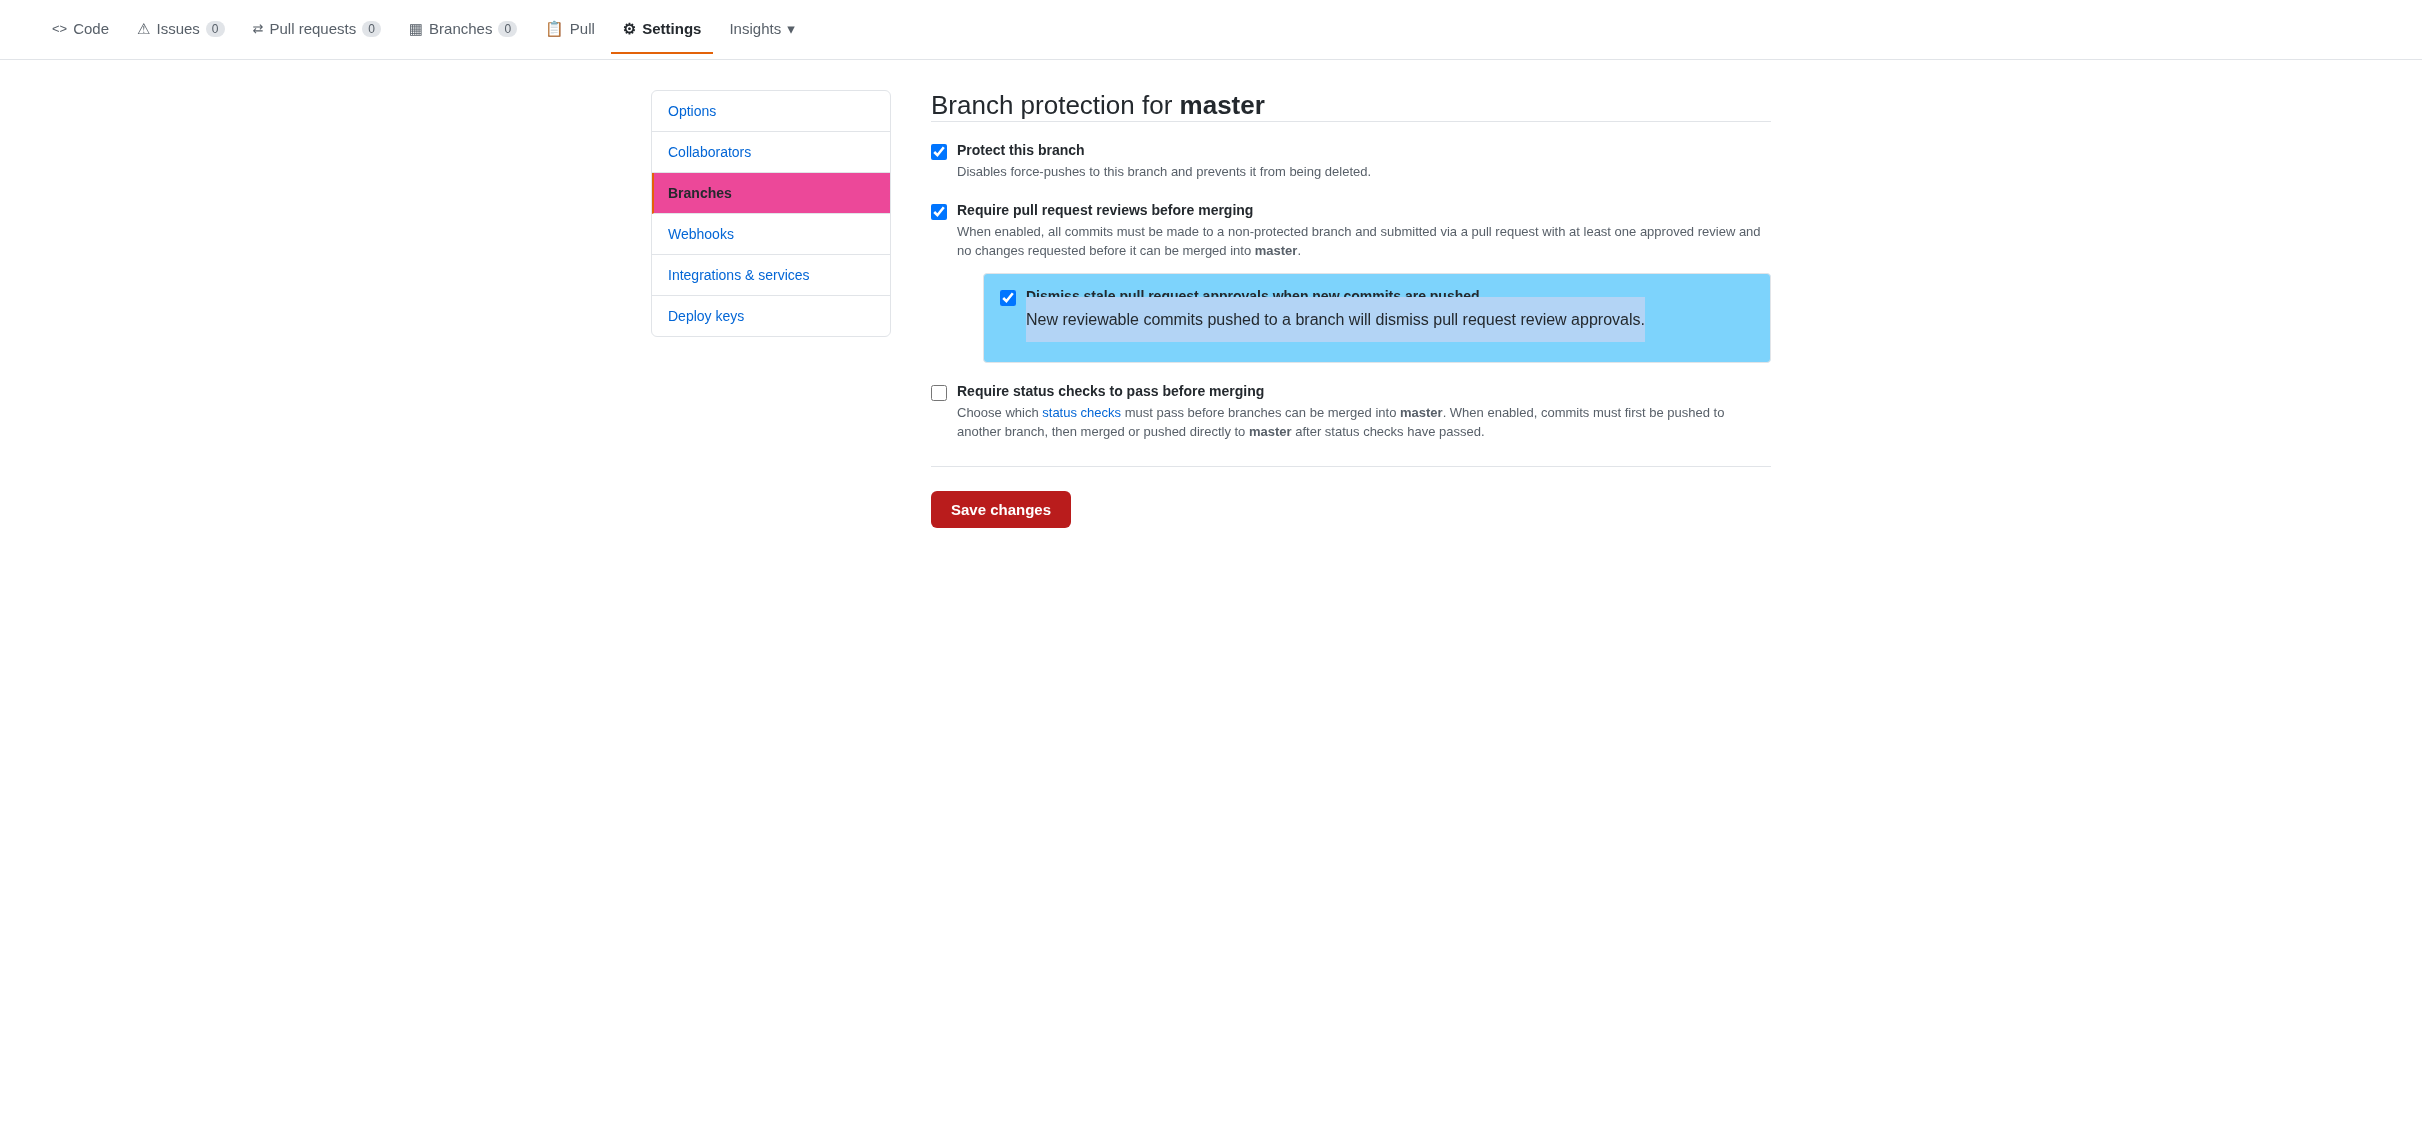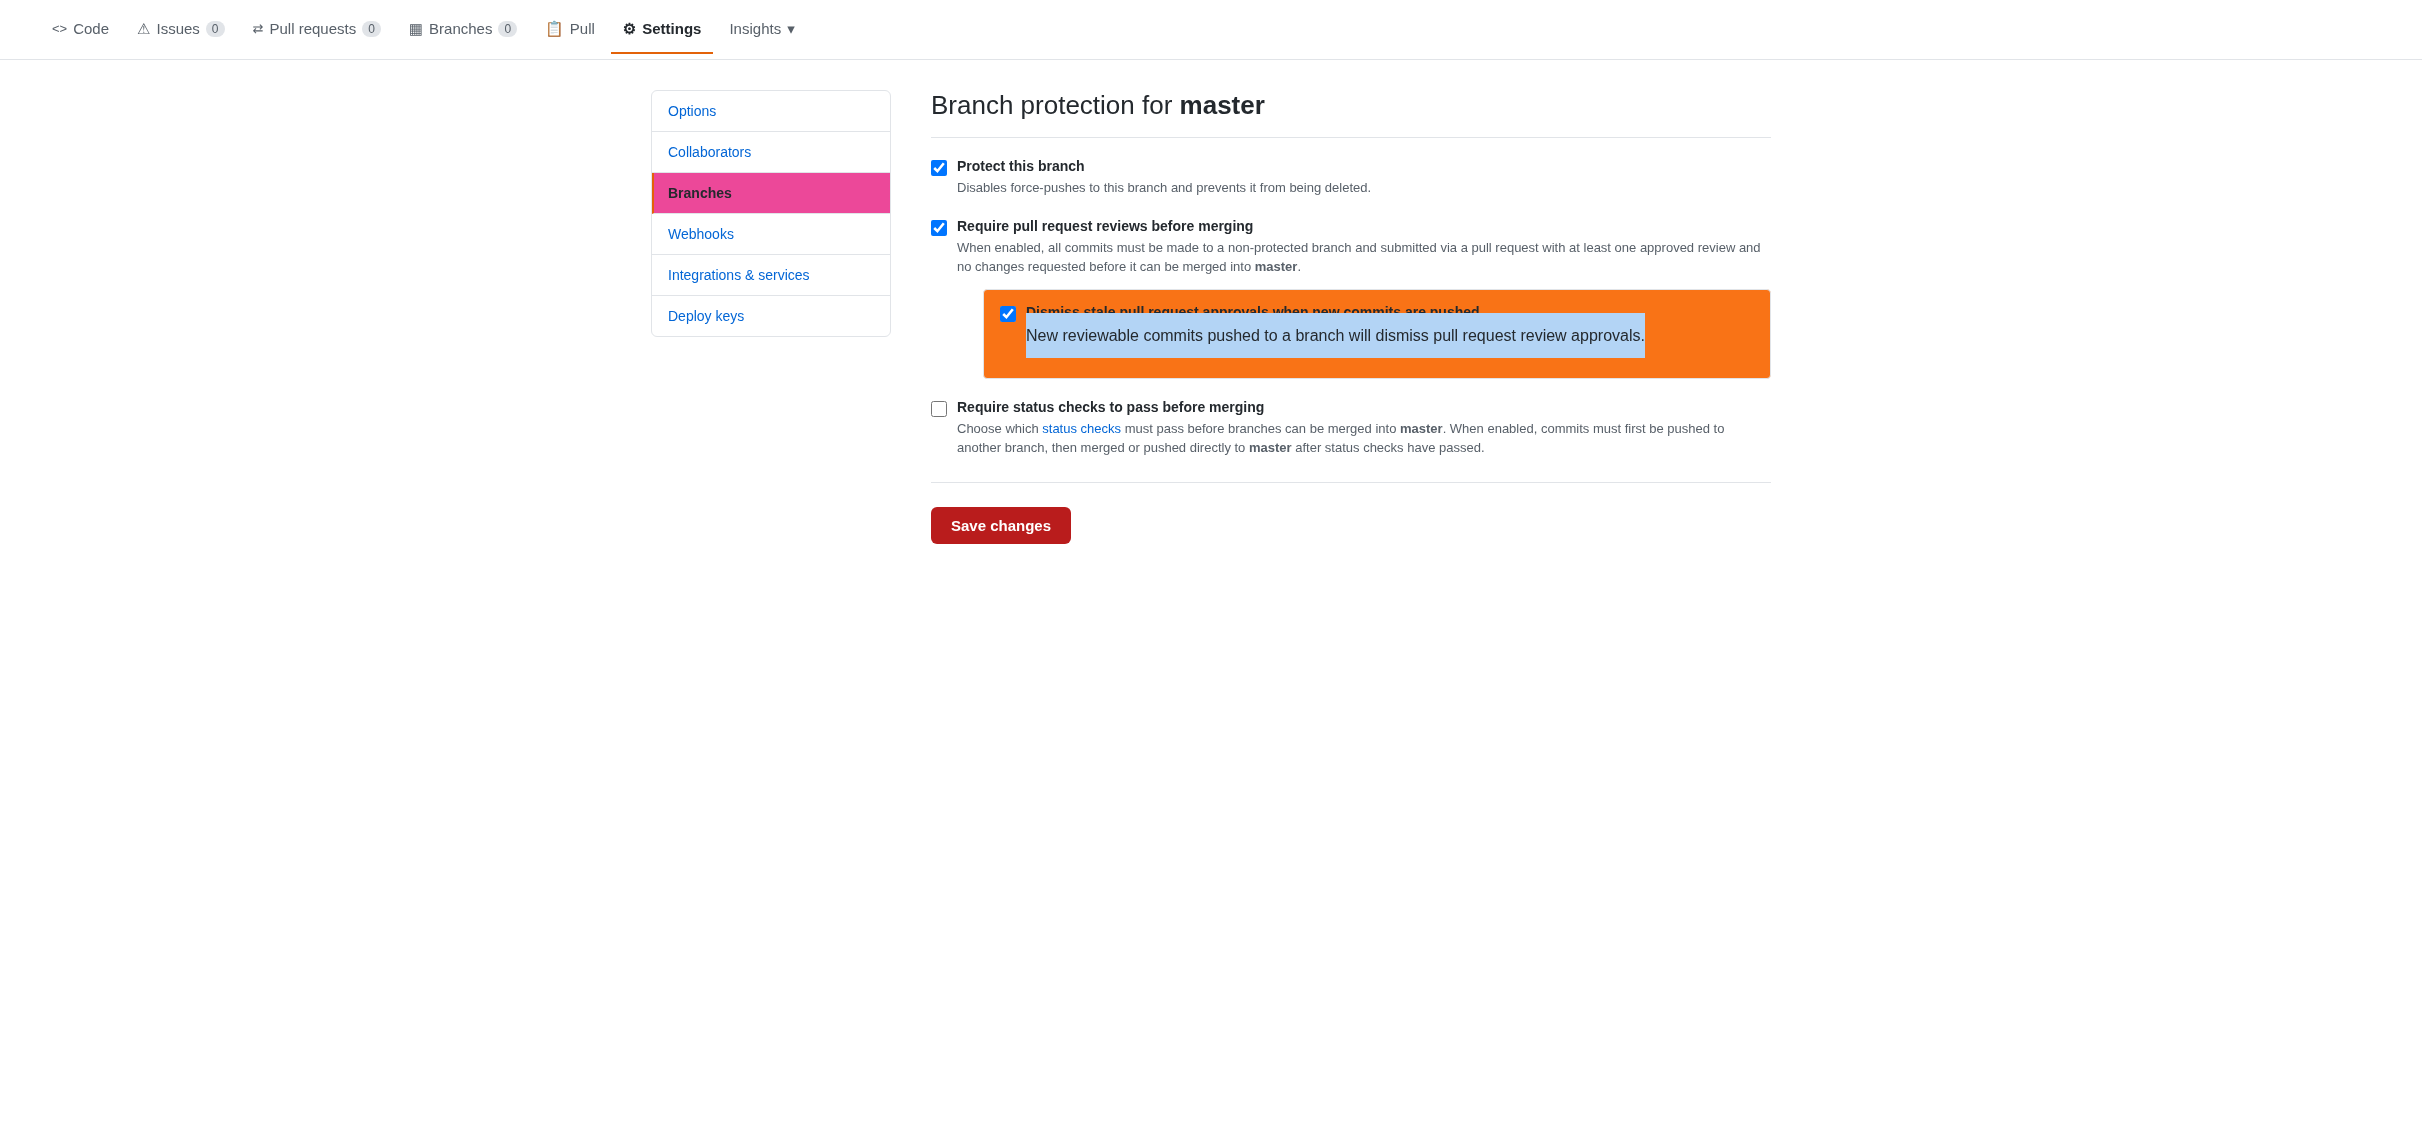--- a/index.html
+++ b/index.html
@@ -78,21 +78,20 @@
     }
     
     .content {
       flex: 1;
     }
     .page-title {
       font-size: 26px;
       font-weight: 400;
       color: #24292e;
       margin-bottom: 16px;
-      padding-bottom: 16px;
       border-bottom: 1px solid #e1e4e8;
     }
     .page-title strong {
       font-weight: 700;
     }
     
     .form-section {
       margin: 20px 0;
     }
     .checkbox-row {
@@ -116,21 +115,21 @@
     .checkbox-desc {
       font-size: 13px;
       color: #586069;
       margin-top: 4px;
       line-height: 1.5;
     }
     .nested-section {
       margin-left: 26px;
       margin-top: 12px;
       padding: 14px 16px;
-      background: #f97316;
+      background: #7dd3fc;
       border: 1px solid #e1e4e8;
       border-radius: 4px;
     }
     .highlighted-desc {
       background: #b3d4f5;
       padding: 14px 0;
       font-size: 16px;
       color: #24292e;
       line-height: 1.5;
     }

